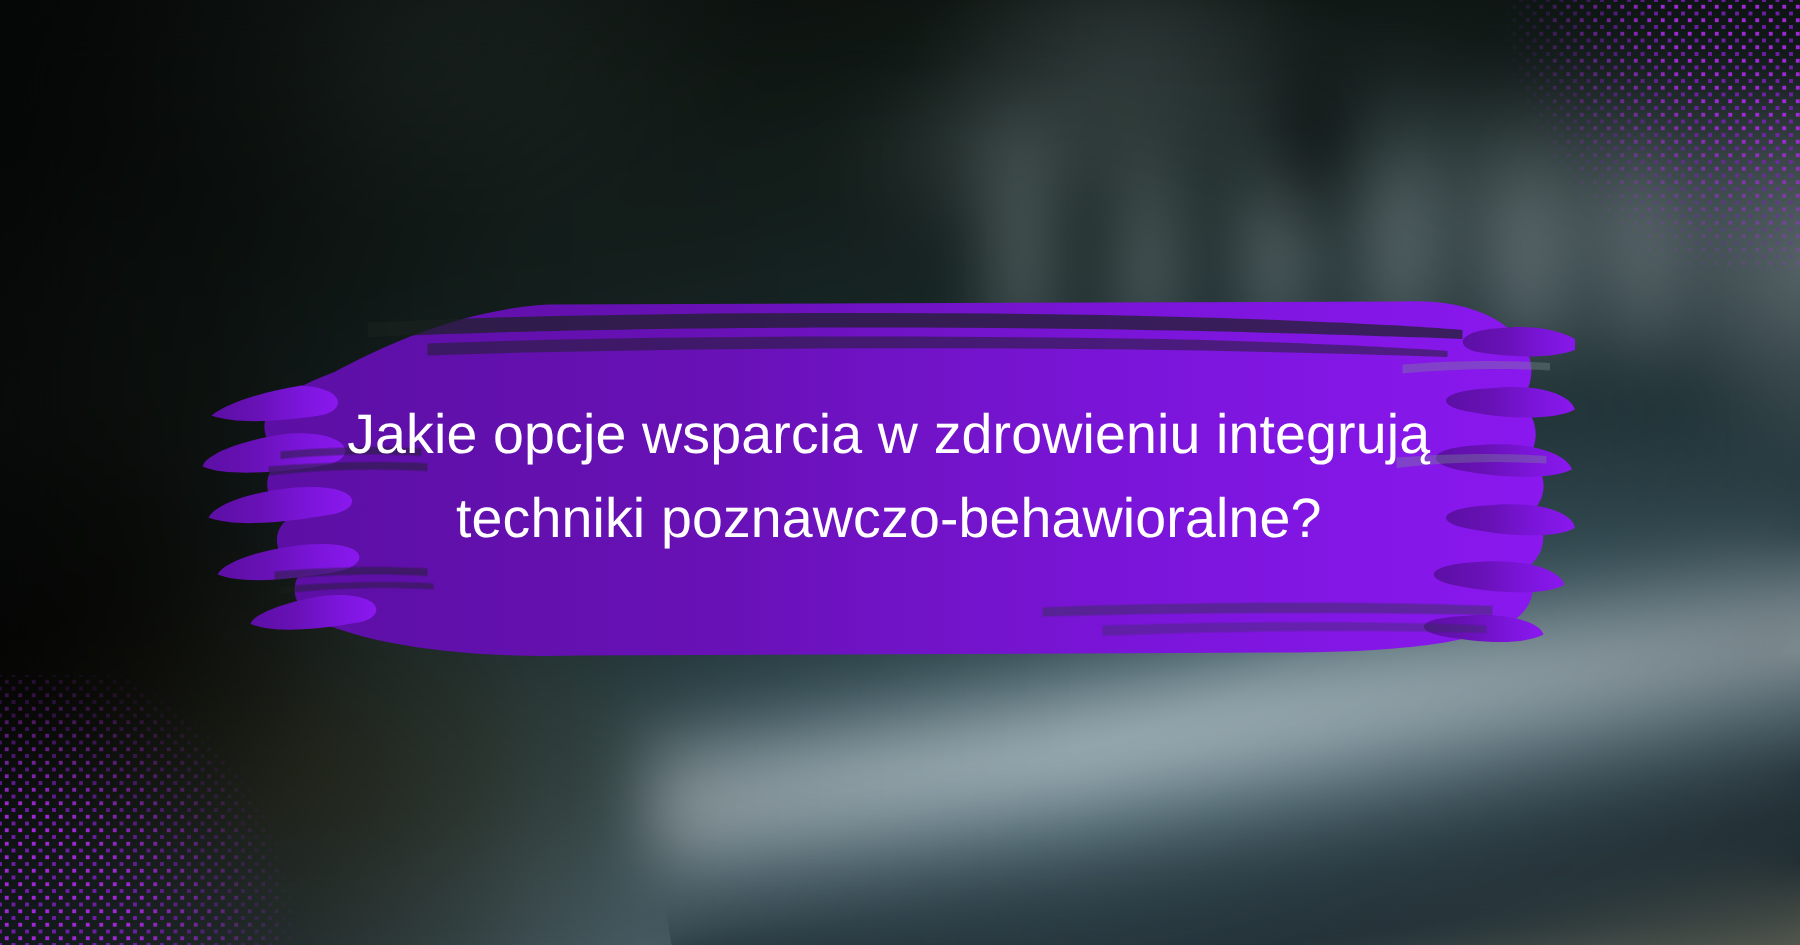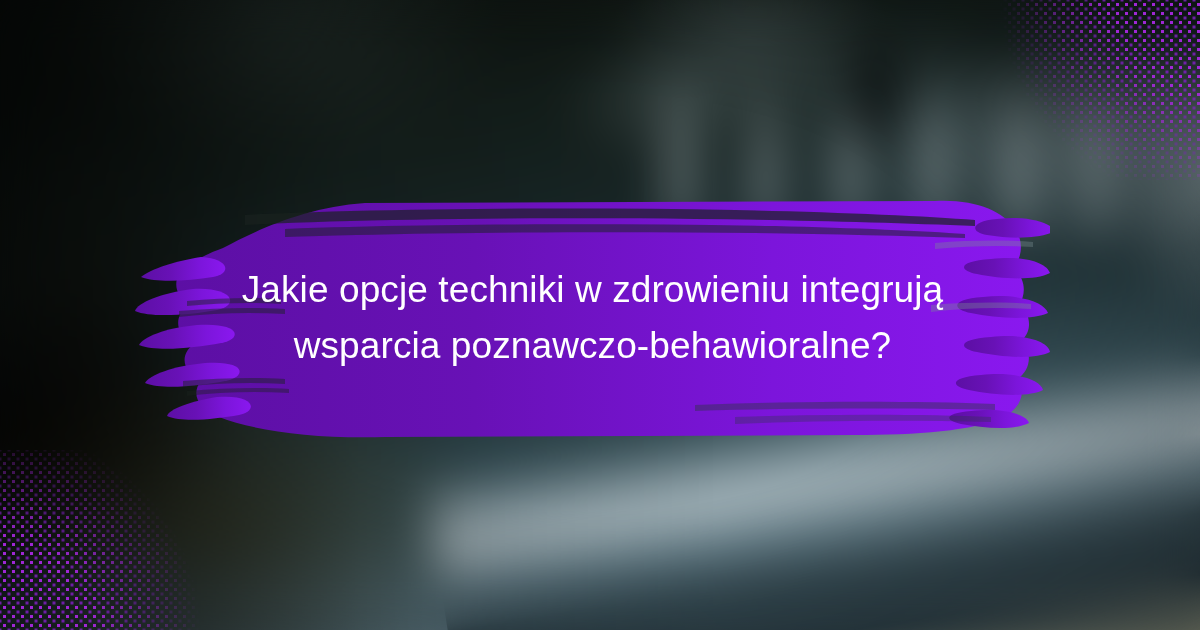--- a/index.html
+++ b/index.html
@@ -243,19 +243,19 @@
         <path fill="#1a231f" opacity=".5" d="M 44,126 C 80,123 118,122 150,124 L 150,129 C 114,127 78,128 44,132 Z"></path>
         <path fill="#1a231f" opacity=".5" d="M 48,196 C 84,193 120,192 150,194 L 150,199 C 116,197 80,198 48,202 Z"></path>
         <path fill="#1a231f" opacity=".45" d="M 52,206 C 88,203 126,202 154,204 L 154,208 C 120,206 84,207 52,211 Z"></path>
         <path fill="#7b8f92" opacity=".40" d="M 800,58 C 836,55 872,55 898,57 L 898,62 C 866,60 832,61 800,64 Z"></path>
         <path fill="#7b8f92" opacity=".40" d="M 796,120 C 834,117 870,117 896,119 L 896,124 C 862,122 828,123 796,127 Z"></path>
       </g>
     </svg>
 
     <div class="banner-text">
       <h1 class="headline">
-        <span class="l1">Jakie opcje techniki w zdrowieniu integrują</span>
-        <span class="l2">wsparcia poznawczo-behawioralne?</span>
+        <span class="l1">Jakie opcje wsparcia w zdrowieniu integrują</span>
+        <span class="l2">techniki poznawczo-behawioralne?</span>
       </h1>
     </div>
   </div>
 
 </div>
 
 </body></html>

